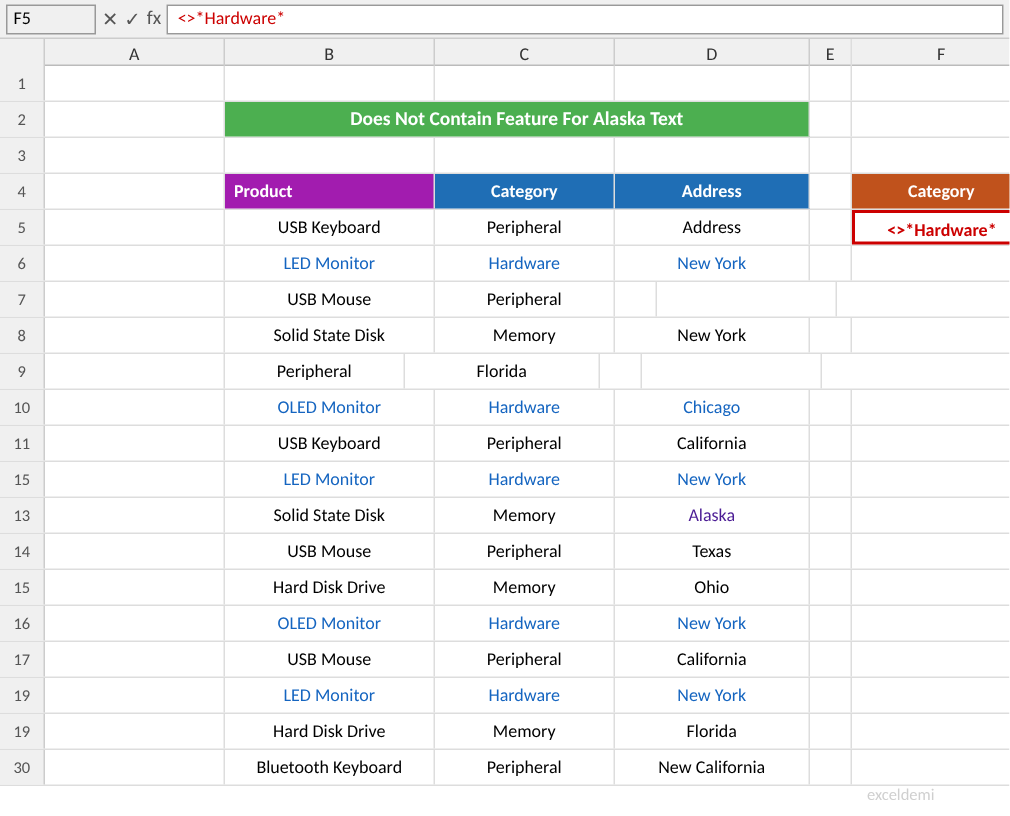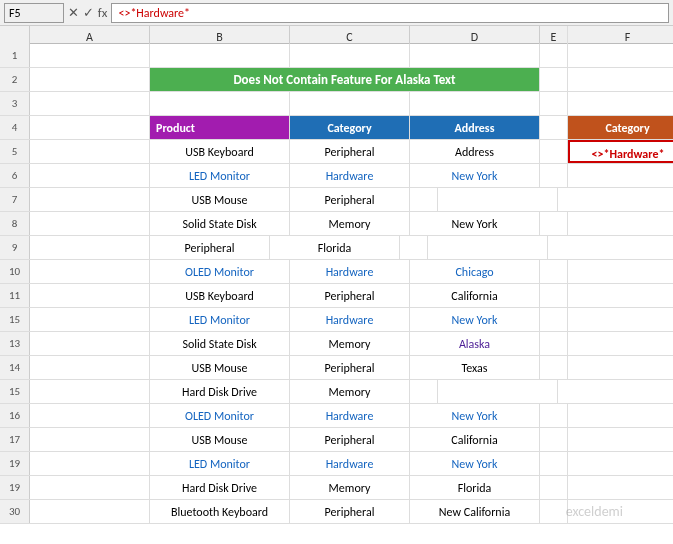--- a/index.html
+++ b/index.html
@@ -286,20 +286,21 @@
     <div class="cell col-c col-c-cell" style="color:#000; text-align:center;">Peripheral</div>
     <div class="cell col-d col-d-cell" style="color:#000; text-align:center;">Texas</div>
     <div class="cell col-e"></div>
     <div class="cell col-f" style=""></div>
   </div>
         <div class="grid-row">
     <div class="row-num">15</div>
     <div class="cell col-a"></div>
     <div class="cell col-b col-a-cell" style="color:#000; text-align:center;">Hard Disk Drive</div>
     <div class="cell col-c col-c-cell" style="color:#000; text-align:center;">Memory</div>
+    <div class="cell col-d col-d-cell" style="color:#000; text-align:center;">Ohio</div>
     <div class="cell col-e"></div>
     <div class="cell col-f" style=""></div>
   </div>
         <div class="grid-row">
     <div class="row-num">16</div>
     <div class="cell col-a"></div>
     <div class="cell col-b col-a-cell" style="color:#1565c0; text-align:center;">OLED Monitor</div>
     <div class="cell col-c col-c-cell" style="color:#1565c0; text-align:center;">Hardware</div>
     <div class="cell col-d col-d-cell" style="color:#1565c0; text-align:center;">New York</div>
     <div class="cell col-e"></div>
@@ -338,15 +339,15 @@
     <div class="cell col-b col-a-cell" style="color:#000; text-align:center;">Bluetooth Keyboard</div>
     <div class="cell col-c col-c-cell" style="color:#000; text-align:center;">Peripheral</div>
     <div class="cell col-d col-d-cell" style="color:#000; text-align:center;">New California</div>
     <div class="cell col-e"></div>
     <div class="cell col-f" style=""></div>
   </div>
       </div>
 
   </div>
 
-  <div class="watermark" style="position:absolute; bottom:24px; right:50px; opacity:0.4; font-size:14px; color:#888;">exceldemi</div>
+  <div class="watermark" style="position:absolute; bottom:8px; right:50px; opacity:0.4; font-size:11px; color:#888;">exceldemi</div>
 
 </div>
 
 </body></html>

